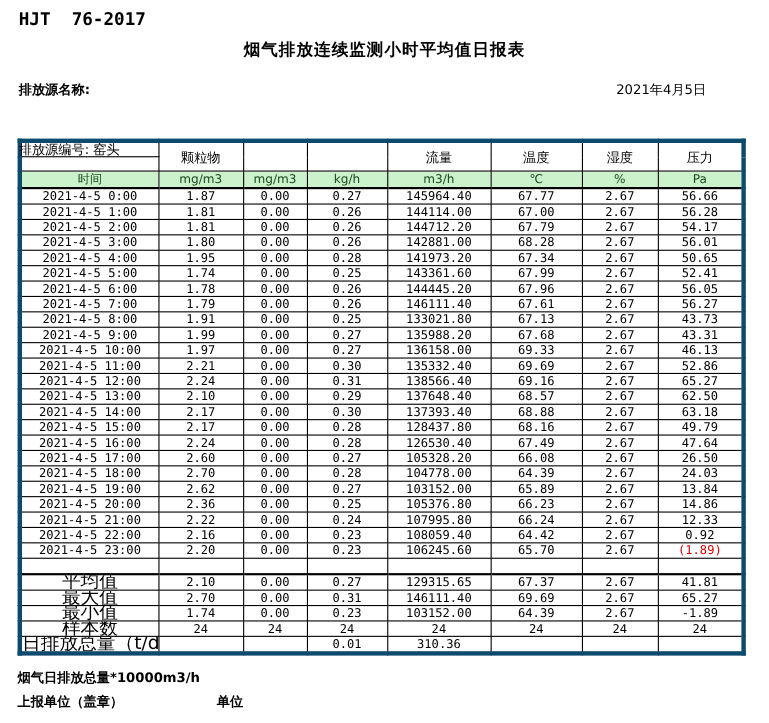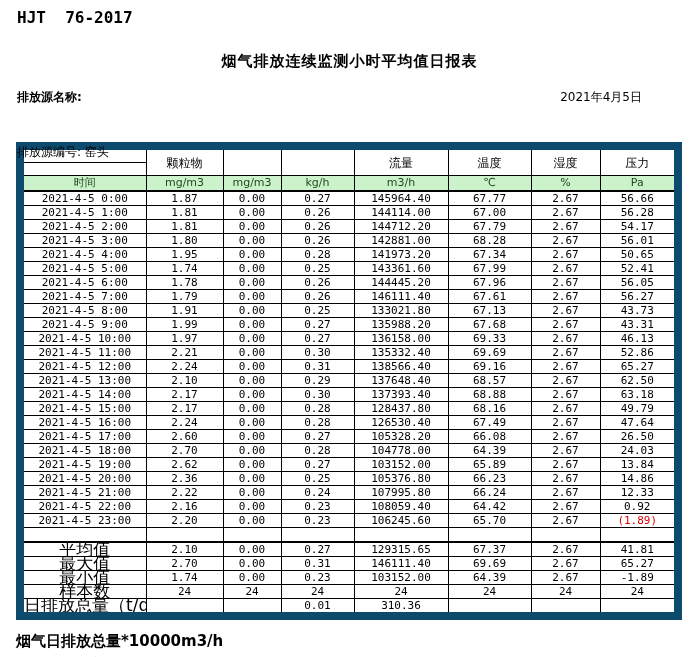--- a/index.html
+++ b/index.html
@@ -10,31 +10,31 @@
     overflow:hidden;
     position:relative;
   }
   .std-code{
     font-family:"DejaVu Sans Mono", monospace;
     font-weight:bold;font-size:16px;
     margin:8px 0 0 17px;white-space:pre;
   }
   .doc-title{
     text-align:center;font-weight:bold;font-size:15px;
-    margin-top:25px;letter-spacing:1px;
+    margin-top:9px;letter-spacing:1px;
   }
   .meta{position:relative;margin:18px 17px 0 17px;font-size:12px;height:44px;}
   .meta .line1{position:absolute;left:0;top:0;font-weight:bold;}
   .meta .date{position:absolute;right:40px;top:0;font-weight:normal;}
   .meta .line2{position:absolute;left:0;top:20px;font-weight:normal;margin-top:35px;}
 
   table.report{
     border-collapse:collapse;table-layout:fixed;
     margin:9px 0 0 16px;width:658px;
-    border:8px solid #0c4a6e;
+    border:4px solid #0c4a6e;
     font-family:"DejaVu Sans Mono", monospace;
     font-size:11px;
   }
   table.report td{
     border:1px solid #000;
     text-align:center;vertical-align:middle;
     padding:0;height:13px;line-height:13px;
     white-space:nowrap;overflow:hidden;
   }
   thead td{font-family:"DejaVu Sans", sans-serif;font-size:12px;}
@@ -44,21 +44,21 @@
     color:var(--hdr-text,#1b4a1b);
     border-bottom:2px solid #000;
     font-size:11px;height:14px;line-height:14px;
   }
   td.thickleft{border-left:2px solid #000;}
   td.neg{color:var(--neg,#dd0000);}
   tr.first-summary td{border-top:2px solid #000;}
   tr.spacer td{height:13px;}
   td[data-name="summary-label"]{font-family:"DejaVu Sans", sans-serif;font-size:17px;}
 
-  .foot{margin:12px 0 0 16px;font-size:15px;font-weight:bold;}
+  .foot{margin:12px 0 0 16px;font-size:12px;font-weight:bold;}
   .foot .note{display:block;}
   .foot .sigline{display:block;position:relative;margin-top:5px;height:16px;}
   .foot .stamp{position:absolute;left:0;top:0;}
   .foot .unit{position:absolute;left:181px;top:0;}
 </style>
 </head>
 <body style="--hdr-fill: #ccf2cc; --hdr-text: #1b4a1b; --neg: #dd0000;">
 
 <div class="std-code" data-name="standard-code">HJT  76-2017</div>
 

